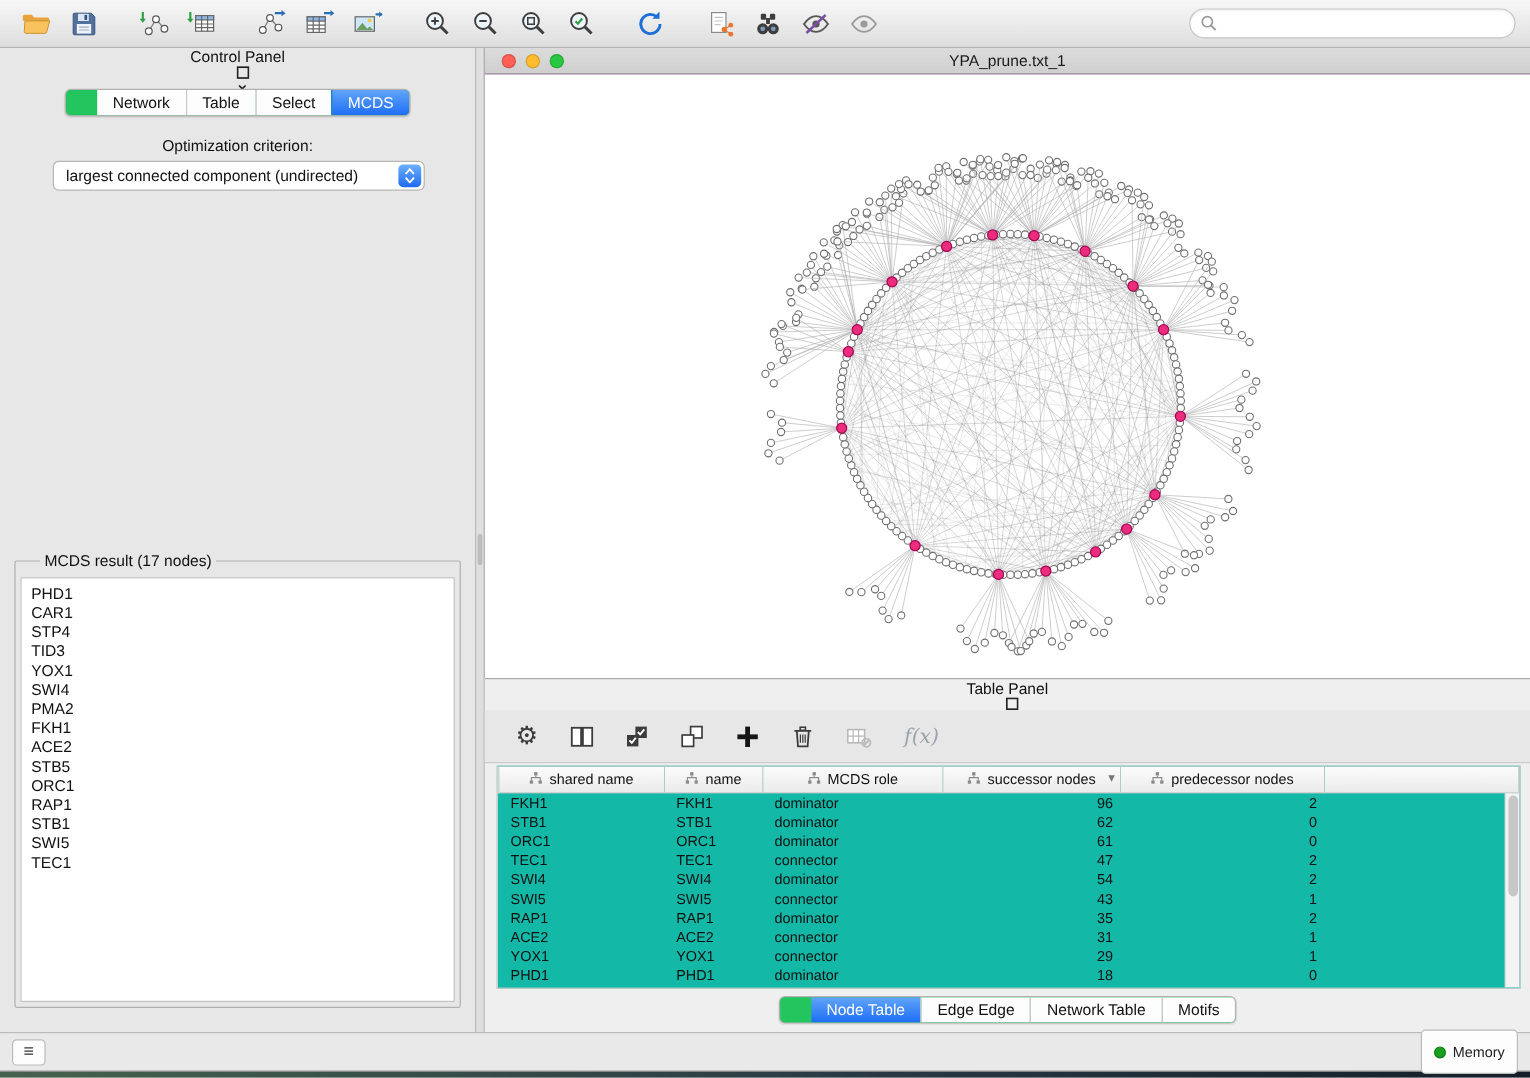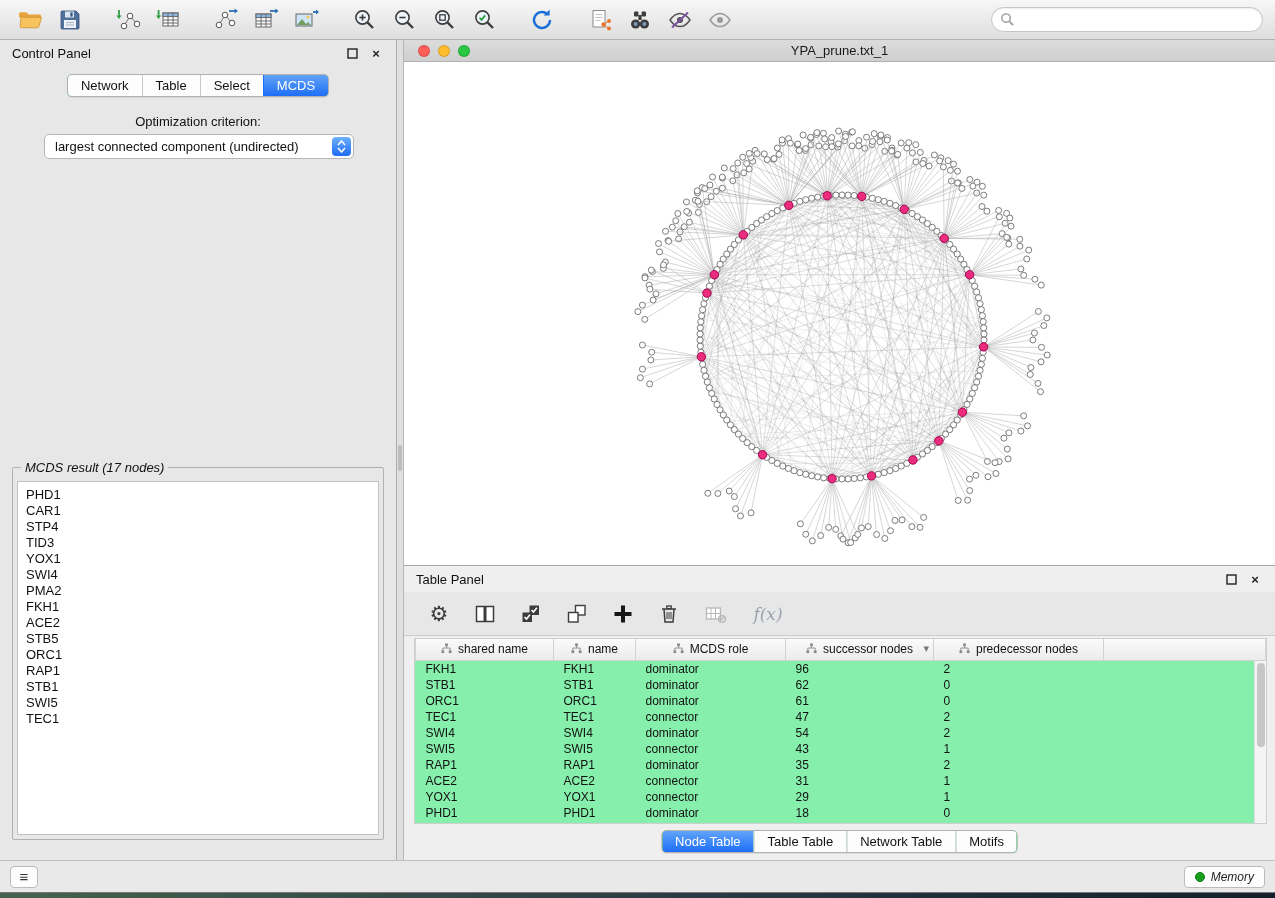--- a/index.html
+++ b/index.html
@@ -21,46 +21,46 @@
     display:flex; align-items:center; justify-content:center; cursor:default; }
   .search-wrap { margin-left:auto; width:272px; height:25px; background:#fff;
     border:1px solid #c6c6c6; border-radius:13px; display:flex; align-items:center;
     padding:0 8px; box-shadow:inset 0 1px 2px rgba(0,0,0,.08); }
   .search-wrap input { border:none; outline:none; flex:1; font-size:13px; background:transparent; }
 
   
   .control-panel { position:absolute; top:40px; left:0; width:397px; bottom:32px;
     background:#e7e7e7; border-right:1px solid #adadad; }
   .panel-titlebar { height:26px; display:flex; align-items:center; padding:0 12px;
-    font-size:13px; }
+    font-size:13px;flex-direction:column; }
   .panel-titlebar .spacer { flex:1; }
   .mini-ic { display:flex; align-items:center; justify-content:center; width:16px; height:16px;
     margin-left:8px; font-size:13px; font-weight:bold; color:#222; cursor:default; }
   .cp-tabs { position:absolute; top:34px; left:0; right:0; display:flex; justify-content:center; }
   .seg { display:inline-flex; border:1px solid #b1b1b1; border-radius:5px; overflow:hidden;
-    background:#22c55e; box-shadow:0 1px 1px rgba(0,0,0,.08); }
+    background:#22c55e; box-shadow:0 1px 1px rgba(0,0,0,.08);padding-left:26px; }
   .seg-item { padding:3px 13px; font-size:13px; border-left:1px solid #c9c9c9;
     background:#fdfdfd; color:#111; cursor:default; white-space:nowrap; }
   .seg-item:first-child { border-left:none; }
   .seg-item.active { background:linear-gradient(#61a4f9,#1e6ef6); color:#fff; border-left-color:#1e6ef6; }
   .cp-opt-label { position:absolute; top:74px; left:0; right:0; text-align:center; font-size:13px; }
   .combo { position:absolute; top:94px; left:44px; right:42px; height:25px; background:#fff;
     border:1px solid #b6b6b6; border-radius:5px; font-size:13px;
     display:flex; align-items:center; padding:0 28px 0 10px; white-space:nowrap; }
   .combo-arrows { position:absolute; top:2px; right:2px; bottom:2px; width:19px; border-radius:4px;
     background:linear-gradient(#6cb0fd,#1f6bf0); display:flex; flex-direction:column;
     align-items:center; justify-content:center; gap:1px; }
   .cp-buttons { position:absolute; top:128px; left:0; right:0; display:flex;
     justify-content:center; gap:13px; }
   .mac-btn { height:24px; padding:0 16px; font-size:13px; background:linear-gradient(#fff,#f0f0f0);
     border:1px solid #b6b6b6; border-radius:5px; color:#111; cursor:default; }
   .mac-btn.focused { box-shadow:0 0 0 3px rgba(90,152,251,.55); border-color:#5897fb; }
   .mcds-fieldset { position:absolute; top:420px; left:12px; right:12px; bottom:20px;
     border:1px solid #b0b0b0; border-radius:2px; padding:6px 4px 4px 4px; }
-  .mcds-fieldset legend { font-size:13px; padding:0 4px; margin-left:4px;font-style:italic; }
+  .mcds-fieldset legend { font-size:13px; padding:0 4px; margin-left:16px; }
   .mcds-list { width:100%; height:100%; background:#fff; border:1px solid #c2c2c2;
     overflow:hidden; padding:5px 8px; font-size:13px; line-height:16px; }
 
   
   .v-splitter { position:absolute; top:40px; left:397px; width:7px; bottom:32px;
     background:#dfdfdf; border-right:1px solid #b7b7b7; }
   .v-splitter .grip { position:absolute; top:405px; left:1px; width:4px; height:26px;
     background:#bdbdbd; border-radius:2px; }
 
   
@@ -78,46 +78,46 @@
   .table-panel { position:absolute; top:565px; left:404px; right:0; bottom:32px;
     background:#efefef; border-top:1px solid #a8a8a8; }
   .tp-toolbar { position:absolute; top:26px; left:0; right:0; height:44px;
     background:#e7e7e7; border-bottom:1px solid #cdcdcd; display:flex; align-items:center;
     gap:20px; padding:0 22px; }
   .tp-tool { display:flex; align-items:center; justify-content:center; width:26px; height:26px;
     cursor:default; }
   .gear-glyph { font-size:21px; color:#3c3c3c; line-height:1; }
   .fx-glyph { font-family:"DejaVu Serif", serif; font-style:italic; font-size:17px; color:#9aa3ad; }
   .tp-table-wrap { position:absolute; top:72px; left:10px; right:8px; bottom:36px;
-    background:#86efac; border:1px solid #cfcfcf; overflow:hidden; }
+    background:#14b8a6; border:1px solid #cfcfcf; overflow:hidden; }
   table.node-table { border-collapse:collapse; width:100%; table-layout:fixed; font-size:12px; }
   table.node-table th { height:21px; background:linear-gradient(#fbfbfb,#ebebeb);
     border:1px solid #d2d2d2; border-top:none; font-weight:normal; font-size:12px;
     position:relative; white-space:nowrap; }
   table.node-table th .hdr-inner { display:inline-flex; align-items:center; gap:6px; }
   table.node-table td { height:16px; line-height:16px; padding:0 6px 0 10px;
     white-space:nowrap; overflow:hidden; }
-  td.num { text-align:left; padding-right:18px; }
+  td.num { text-align:right; padding-right:18px; }
   .hdr-combo { position:absolute; right:4px; top:3px; color:#777; font-size:11px; }
   .v-scroll { position:absolute; right:0; top:22px; bottom:0; width:12px;
     background:#f4f4f4; border-left:1px solid #ddd; }
   .v-thumb { position:absolute; top:2px; left:2px; width:8px; height:52%;
     background:#c7c7c7; border-radius:4px; }
   .tp-tabs { position:absolute; bottom:7px; left:50%; transform:translateX(-50%); }
 
   
   .status-bar { position:absolute; left:0; right:0; bottom:0; height:32px;
     background:#e9e9e9; border-top:1px solid #bcbcbc; display:flex; align-items:center;
     padding:0 10px; }
   .status-left-btn { width:28px; height:22px; background:#fdfdfd; border:1px solid #bbb;
     border-radius:4px; display:flex; align-items:center; justify-content:center;
     font-size:15px; color:#333; }
-  .memory-btn { margin-left:auto; height:22px; background:#fdfdfd; border:1px solid #bbb;
+  .memory-btn { margin-left:auto; height:37px; background:#fdfdfd; border:1px solid #bbb;
     border-radius:4px; display:flex; align-items:center; gap:6px; padding:0 10px;
-    font-size:12px; color:#222;font-style:italic; }
+    font-size:12px; color:#222; }
   .mem-dot { width:10px; height:10px; border-radius:50%; background:#18a01e;
     border:1px solid #0d7a12; }
 </style>
 </head>
 <body>
 
 <div class="window">
 
   <div class="toolbar">
     <div class="tb-group">
@@ -1473,21 +1473,21 @@
           </tbody>
       </table>
       <div class="v-scroll">
         <div class="v-thumb"></div>
       </div>
     </div>
 
     <div class="tp-tabs">
       <div class="seg">
         <span class="seg-item active">Node Table</span>
-        <span class="seg-item">Table Table</span>
+        <span class="seg-item">Edge Edge</span>
         <span class="seg-item">Network Table</span>
         <span class="seg-item">Motifs</span>
       </div>
     </div>
   </div>
 
   <div class="status-bar">
     <span class="status-left-btn">
         <span>≡</span>
       </span>

